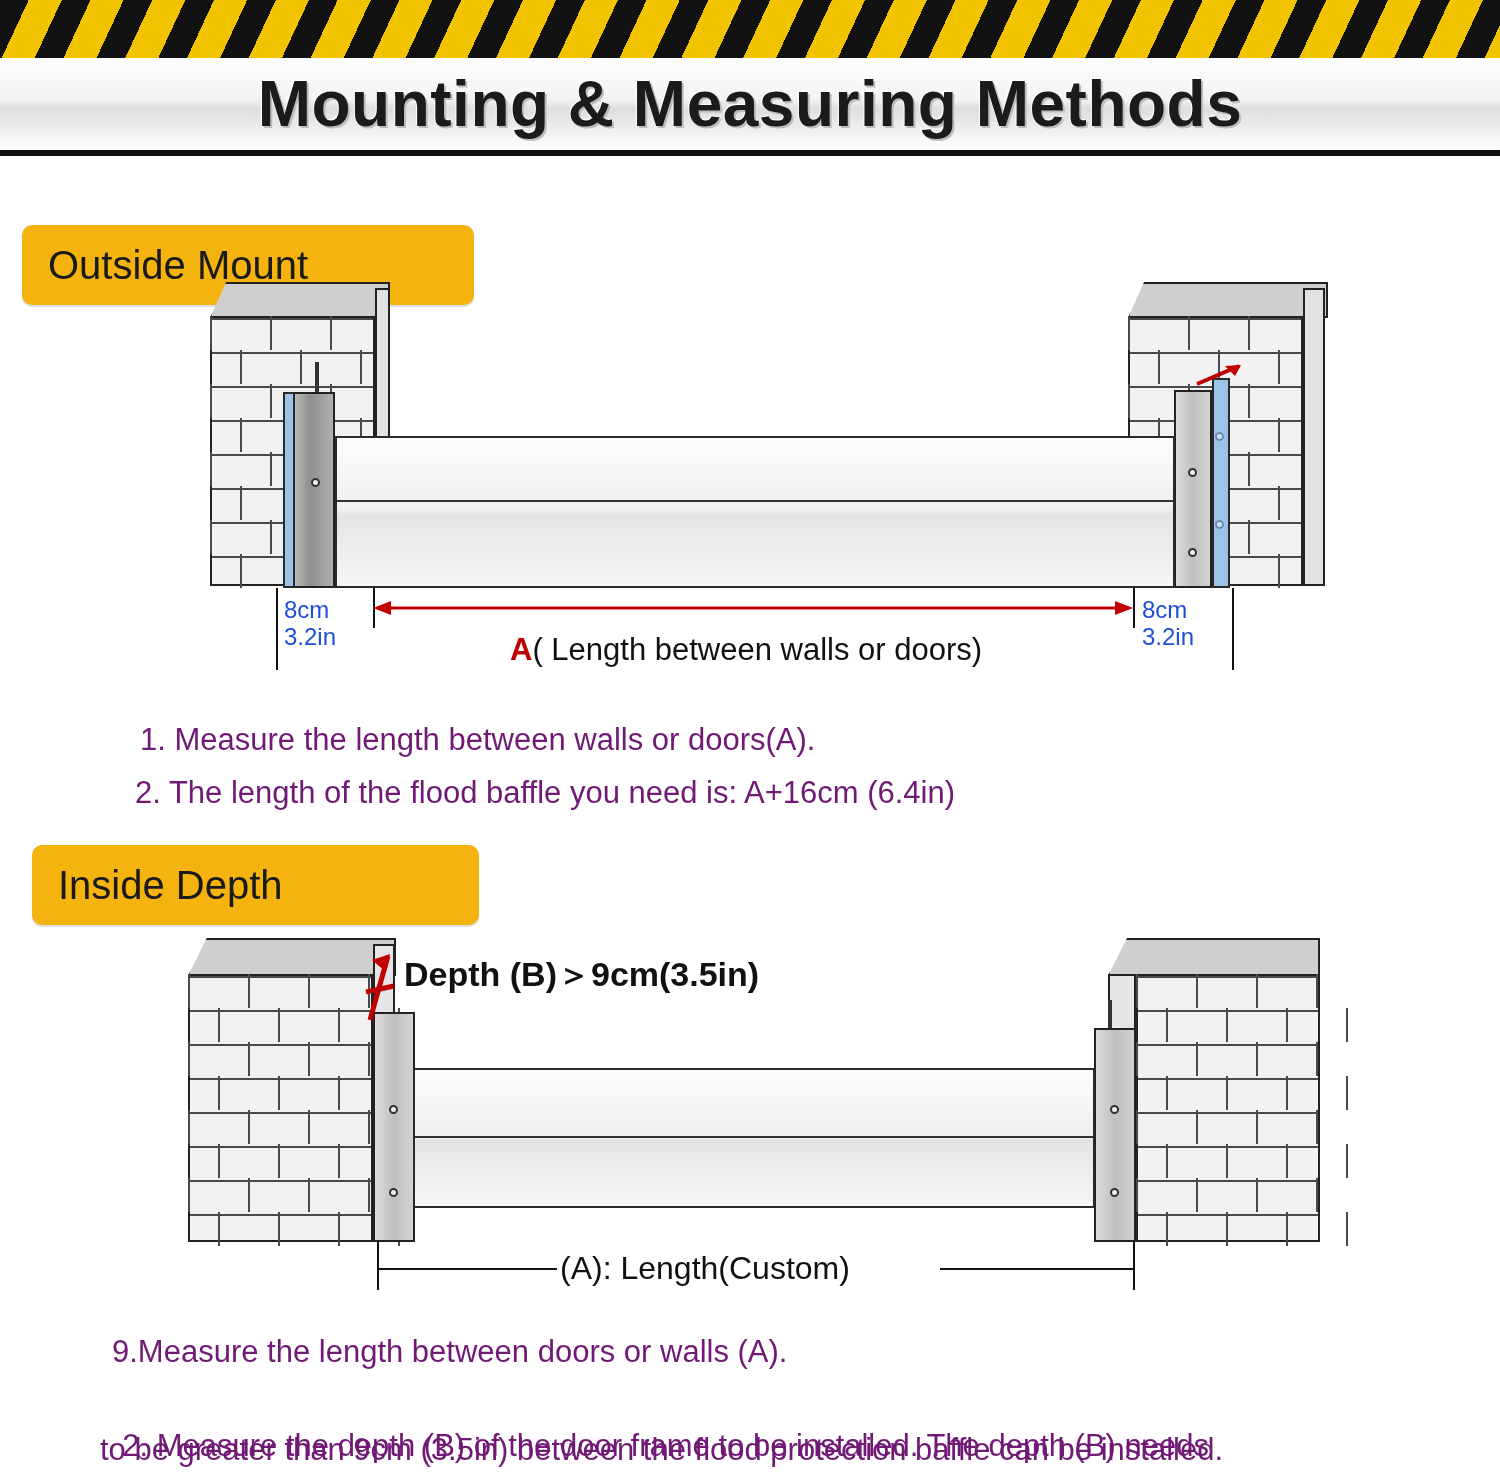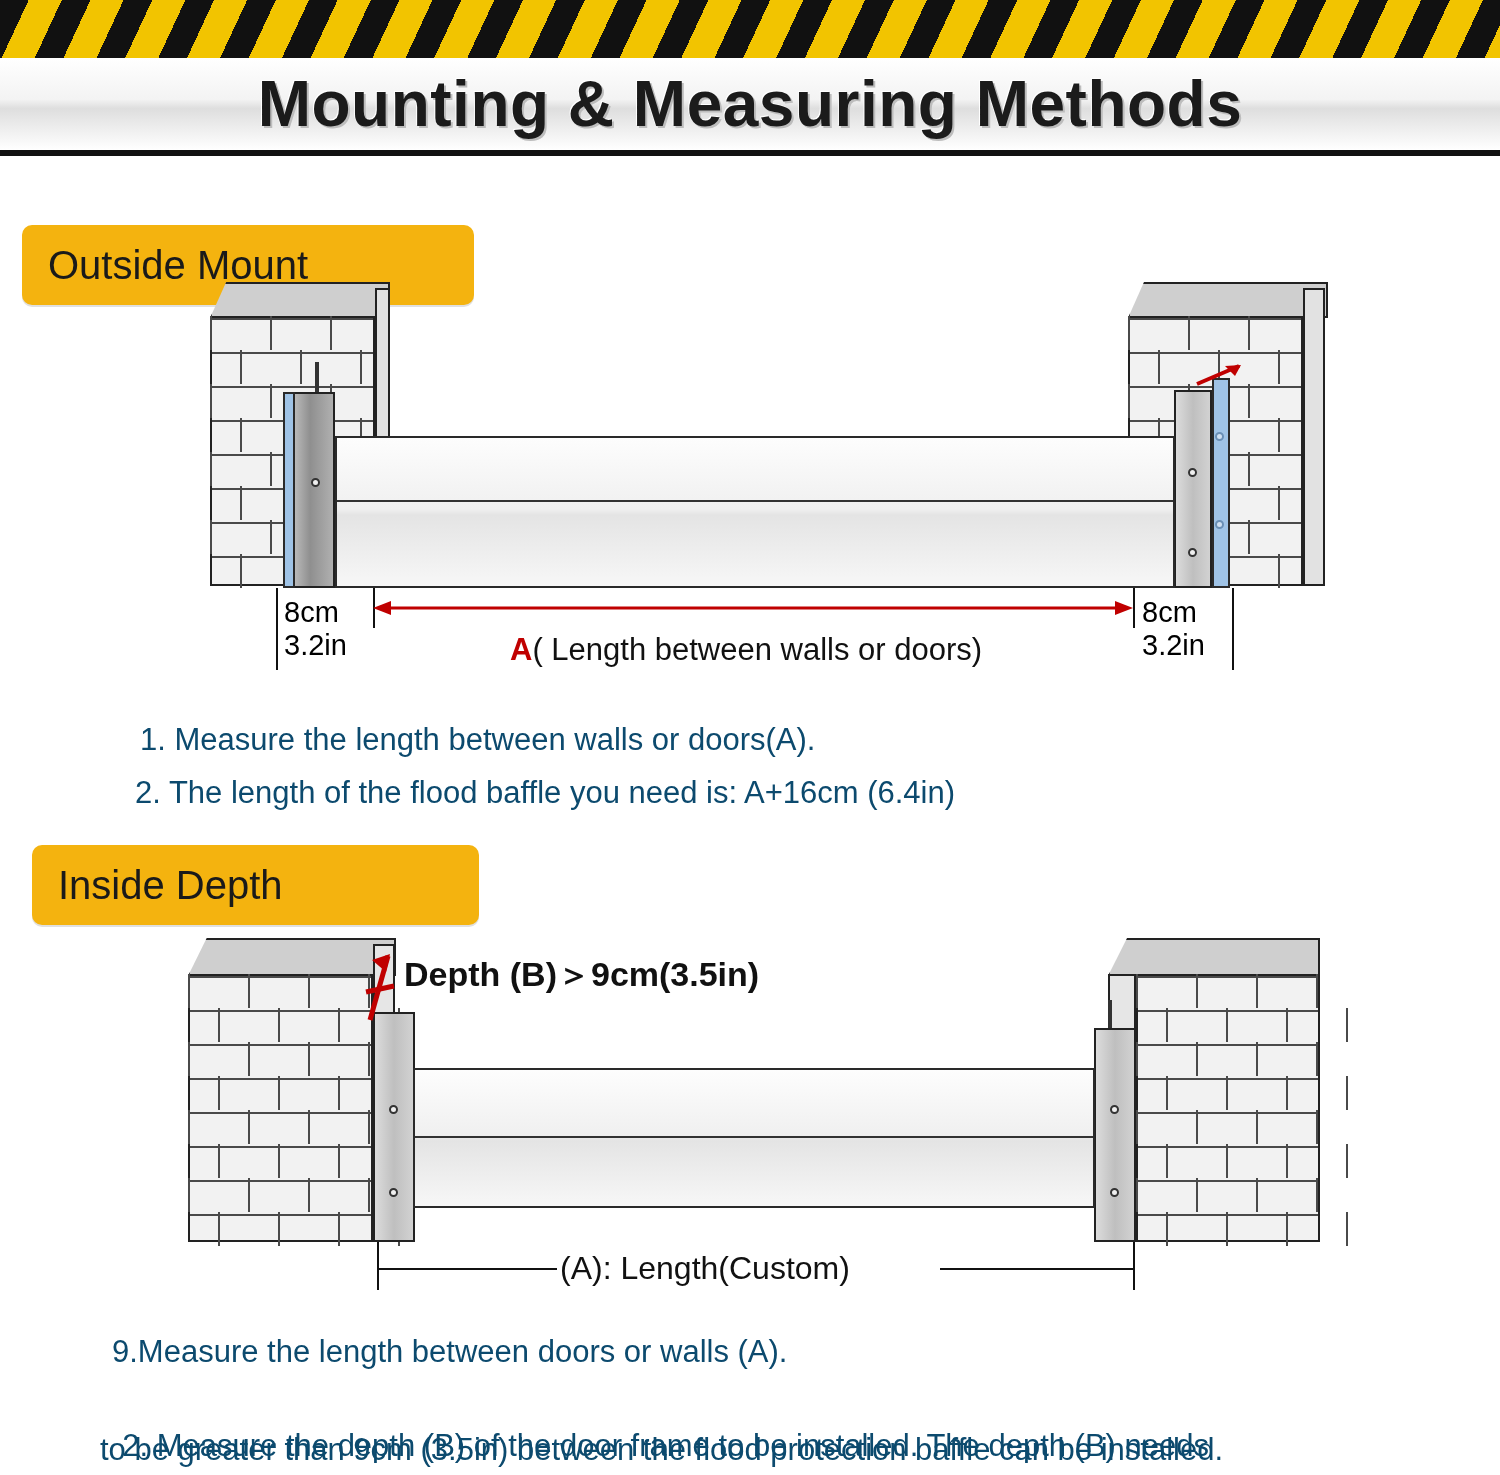--- a/index.html
+++ b/index.html
@@ -15,23 +15,23 @@
     border-bottom:6px solid #111;display:flex;align-items:center;justify-content:center;}
   .title-plate h1{margin:0;font-size:64px;font-weight:bold;letter-spacing:.5px;
     color:#1b1b1b;text-shadow:2px 2px 0 #bdbdbd,-1px -1px 0 #ffffff;}
 
   
   .pill{position:absolute;background:#f4b30f;border-radius:10px;
     display:flex;align-items:center;padding:0 26px;box-shadow:0 2px 0 rgba(0,0,0,.12);}
   .pill span{font-size:40px;color:#1a1a1a;}
 
   
-  .txt{position:absolute;font-size:27px;color:#0c4a6e;white-space:pre;}
+  .txt{position:absolute;font-size:27px;color:#701a75;white-space:pre;}
   .txt.big{font-size:31px;}
-  .dim{position:absolute;font-size:29px;color:#000000;line-height:1.14;white-space:pre;}
+  .dim{position:absolute;font-size:24px;color:#1d4ed8;line-height:1.14;white-space:pre;}
 
   
   .pillar{position:absolute;}
   .pillar .face{position:absolute;left:0;top:0;width:100%;height:100%;
     background:
       repeating-linear-gradient(to bottom, #4a4a4a 0 2px, rgba(0,0,0,0) 2px 34px),
       #f2f2f2;
     border:2px solid #222;box-sizing:border-box;}
   .pillar .verts{position:absolute;left:0;top:0;width:100%;height:100%;
     background-image:

